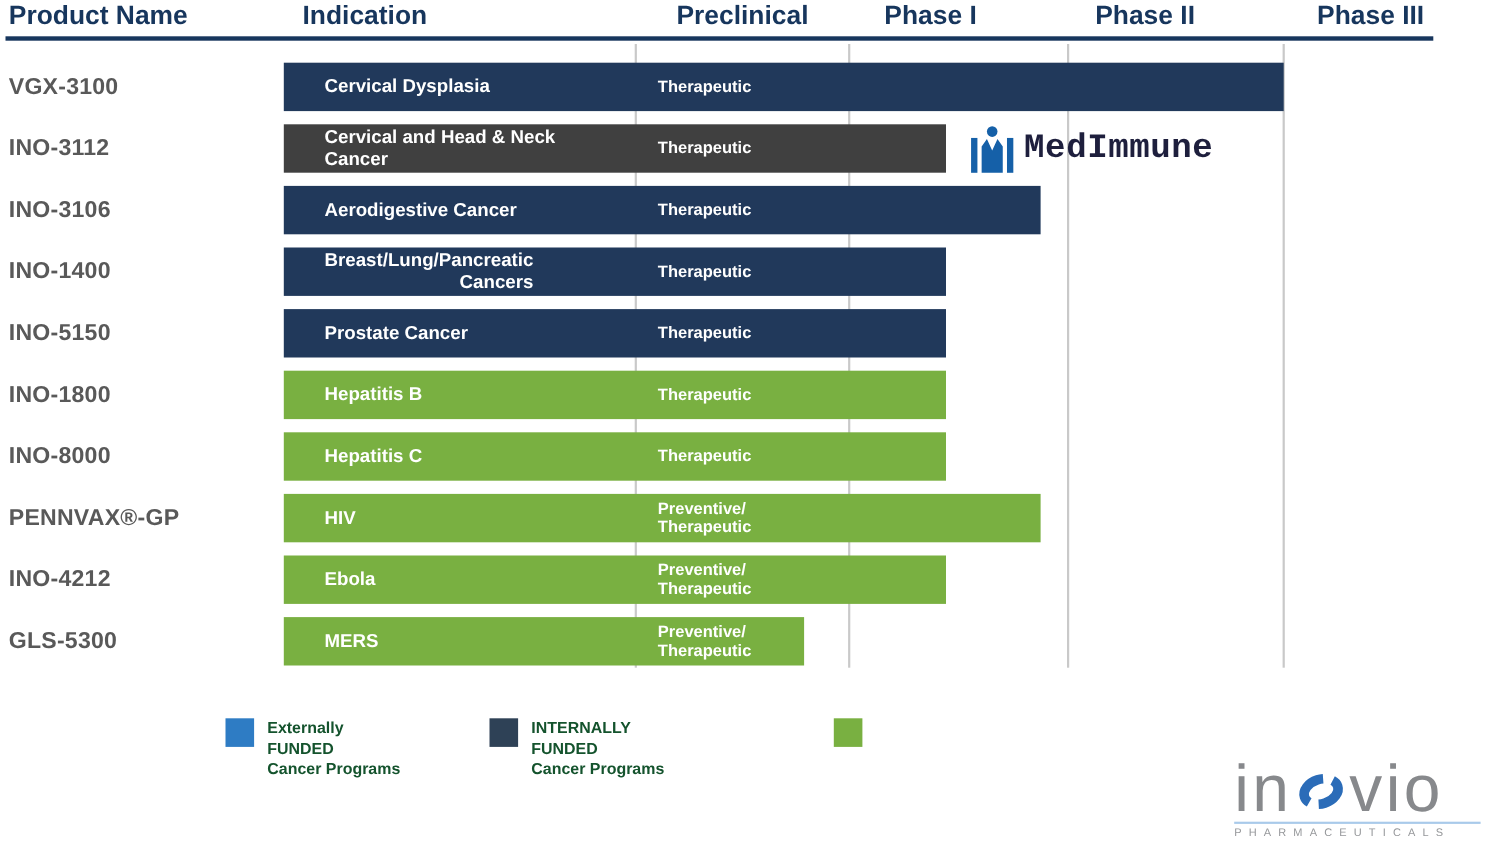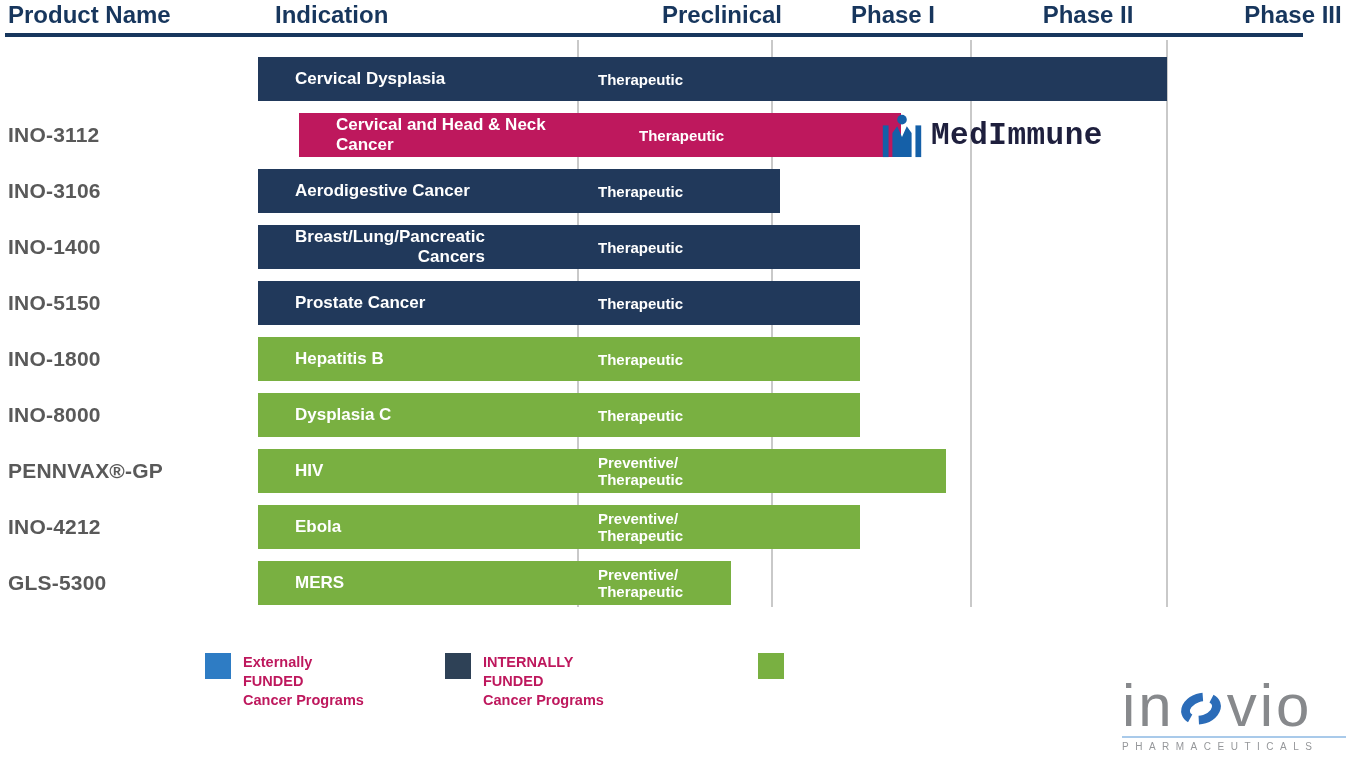--- a/index.html
+++ b/index.html
@@ -1,55 +1,55 @@
 <!DOCTYPE html>
 <html><head>
 <meta charset="utf-8">
 <style>
   html,body{margin:0;padding:0;background:#fff;}
   body{font-family:"Liberation Sans",sans-serif;}
   .stage-area{position:relative;width:1367px;height:770px;background:#fff;overflow:hidden;}
 
   
   .col-header{position:absolute;top:1px;font-size:24px;font-weight:bold;color:#17365D;white-space:nowrap;}
-  .col-header.centered{transform:translateX(-50%);margin-left:47px;}
+  .col-header.centered{transform:translateX(-50%);}
   .header-rule{position:absolute;left:5px;top:33px;width:1298px;height:4px;background:#17365D;}
 
   
   .gridline{position:absolute;top:40px;height:567px;width:2px;background:#C9C9C9;}
 
   
   .row{position:absolute;left:0;width:100%;height:44px;}
   .product{position:absolute;left:8px;top:0;height:44px;display:flex;align-items:center;
            font-weight:bold;font-size:21px;color:#595959;letter-spacing:.2px;white-space:nowrap;}
   .bar{position:absolute;left:258px;top:0;height:44px;}
   .bar.navy{background:#21395B;text-align:right;}
-  .bar.blue{background:#be185d;margin-left:41px;}
+  .bar.blue{background:#404040;}
   .bar.green{background:#79B041;}
   .indication{position:absolute;left:37px;top:50%;transform:translateY(-50%);
               color:#fff;font-weight:bold;font-size:17px;line-height:20px;white-space:pre-line;}
   .stage{position:absolute;left:340px;top:50%;transform:translateY(-50%);
          color:#fff;font-weight:bold;font-size:15px;line-height:17px;white-space:pre-line;}
 
   
   .medimmune{position:absolute;left:882px;top:110px;height:50px;display:flex;align-items:center;gap:9px;}
   .medimmune-text{font-family:Liberation Mono, monospace;font-weight:bold;font-size:31px;color:#1E1F3D;letter-spacing:.5px;}
   .roche{position:absolute;left:876px;top:334px;}
 
   
   .legend-item{position:absolute;top:653px;display:flex;align-items:flex-start;gap:12px;}
   .legend-swatch{width:26px;height:26px;flex:0 0 auto;}
   .legend-swatch.blue{background:#2E7CC4;}
   .legend-swatch.navy{background:#2E4156;}
   .legend-swatch.green{background:#79B041;}
-  .legend-text{font-size:14.5px;font-weight:bold;color:#be185d;line-height:19px;white-space:pre-line;}
+  .legend-text{font-size:14.5px;font-weight:bold;color:#14532d;line-height:19px;white-space:pre-line;}
 
   
   .inovio{position:absolute;left:1122px;top:680px;width:228px;}
-  .inovio-word{display:flex;align-items:flex-end;font-size:60px;color:#87898C;letter-spacing:3px;line-height:.85;}
+  .inovio-word{display:flex;align-items:flex-end;font-size:60px;color:#87898C;letter-spacing:3px;line-height:.85;margin-top:11px;}
   .inovio-word svg{margin:0 1px 1px 1px;}
   .inovio-rule{margin-top:5px;border-top:2px solid #A9CAEA;width:224px;}
   .inovio-sub{margin-top:3px;font-size:10px;letter-spacing:6.5px;color:#95979A;white-space:nowrap;}
 </style>
 </head>
 <body>
 
 <div class="stage-area">
 
   <div class="col-header" style="left:8px">Product Name</div>
@@ -59,38 +59,39 @@
   <div class="col-header centered" style="left:1041px">Phase II</div>
   <div class="col-header centered" style="left:1246px">Phase III</div>
   <div class="header-rule"></div>
 
   <div class="gridline" style="left:577px"></div>
   <div class="gridline" style="left:771px"></div>
   <div class="gridline" style="left:970px"></div>
   <div class="gridline" style="left:1166px"></div>
 
   <div class="row" style="top:57px">
+    <div class="product">VGX-3100</div>
     <div class="bar navy" style="width:909px">
       <span class="indication">Cervical Dysplasia</span>
       <span class="stage">Therapeutic</span>
     </div>
   </div>
 
   <div class="row" style="top:113px">
     <div class="product">INO-3112</div>
     <div class="bar blue" style="width:602px">
       <span class="indication">Cervical and Head &amp; Neck
 Cancer</span>
       <span class="stage">Therapeutic</span>
     </div>
   </div>
 
   <div class="row" style="top:169px">
     <div class="product">INO-3106</div>
-    <div class="bar navy" style="width:522px">
+    <div class="bar navy" style="width:688px">
       <span class="indication">Aerodigestive Cancer</span>
       <span class="stage">Therapeutic</span>
     </div>
   </div>
 
   <div class="row" style="top:225px">
     <div class="product">INO-1400</div>
     <div class="bar navy" style="width:602px">
       <span class="indication">Breast/Lung/Pancreatic
 Cancers</span>
@@ -110,21 +111,21 @@
     <div class="product">INO-1800</div>
     <div class="bar green" style="width:602px">
       <span class="indication">Hepatitis B</span>
       <span class="stage">Therapeutic</span>
     </div>
   </div>
 
   <div class="row" style="top:393px">
     <div class="product">INO-8000</div>
     <div class="bar green" style="width:602px">
-      <span class="indication">Dysplasia C</span>
+      <span class="indication">Hepatitis C</span>
       <span class="stage">Therapeutic</span>
     </div>
   </div>
 
   <div class="row" style="top:449px">
     <div class="product">PENNVAX®-GP</div>
     <div class="bar green" style="width:688px">
       <span class="indication">HIV</span>
       <span class="stage">Preventive/
 Therapeutic</span>

